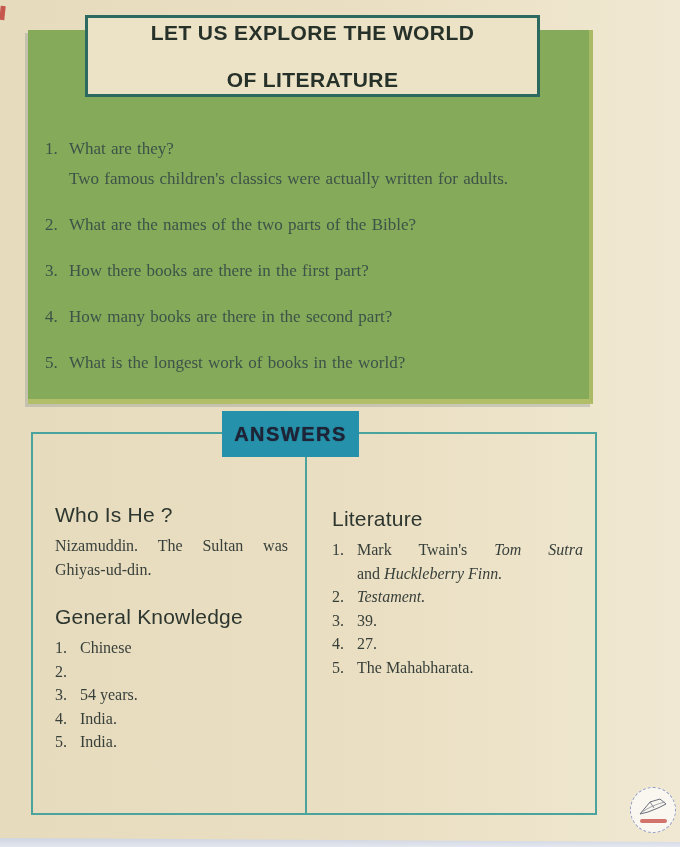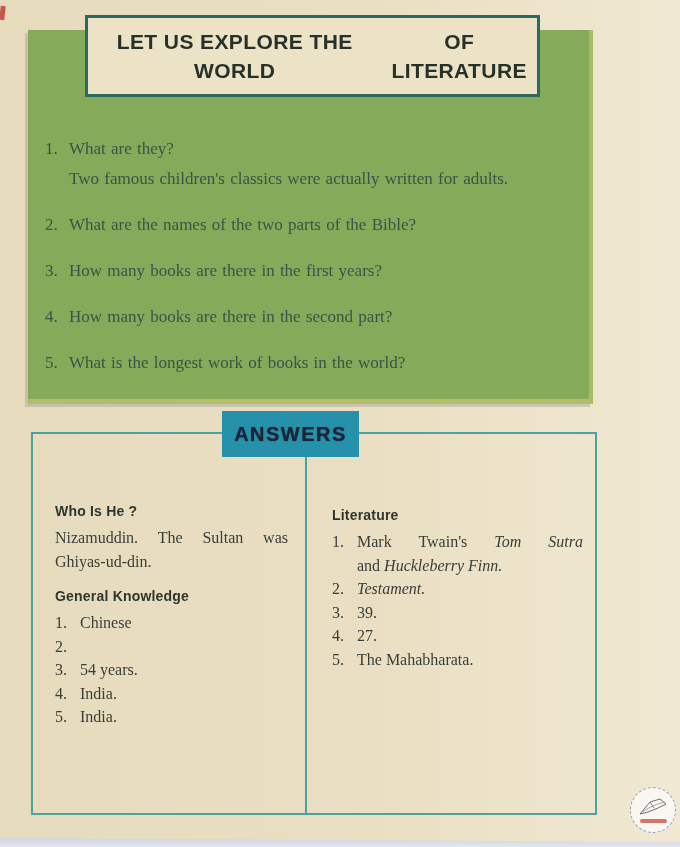--- a/index.html
+++ b/index.html
@@ -15,21 +15,21 @@
   .quiz-panel {
     position:absolute; left:28px; top:30px; width:565px; height:374px;
     background:#84aa5a;
     border-right:4px solid #abba64; border-bottom:5px solid #b2bf68;
     box-shadow:-3px 3px 0 rgba(120,135,140,.30);
     z-index:1;
   }
   .title-box {
     position:absolute; left:85px; top:15px; width:455px; height:82px;
     background:#ece2c5; border:3px solid #2c6a61; z-index:3;
-    display:flex; flex-direction:row; align-items:center; justify-content:flex-start;
+    display:flex; flex-direction:column; align-items:center; justify-content:space-between;
   }
   .title-box .t {
     font-family:"Liberation Sans", sans-serif; font-weight:bold;
     font-size:21px; line-height:1.4; letter-spacing:.4px; color:#263129;
     text-align:center;
   }
   .questions { position:absolute; left:45px; top:134px; width:545px; z-index:2; }
   .q { display:flex; margin-bottom:16px; color:#3d5348; font-size:17px;
        line-height:30px; word-spacing:1px; }
   .q-num { width:24px; flex:none; }
@@ -46,24 +46,24 @@
     font-family:"Liberation Sans", sans-serif; font-weight:bold;
     font-size:20px; letter-spacing:1.5px; color:#1f2337;
     text-shadow:0 0 1px #14313d;
   }
   .column-divider { position:absolute; left:305px; top:456px; width:2px;
     height:359px; background:#4ba39d; z-index:2; }
   .a-col { position:absolute; font-size:16px; color:#373f3a; z-index:2; }
   .a-col-left  { left:55px;  top:503px; width:233px; }
   .a-col-right { left:332px; top:507px; width:251px; }
   .a-heading {
-    font-family:"Liberation Sans", sans-serif; font-weight:bold;
-    font-size:14px; color:#2d362f; letter-spacing:.2px; margin-bottom:7px;
+    font-family:"Liberation Sans", sans-serif; font-weight:normal;
+    font-size:21px; color:#2d362f; letter-spacing:.2px; margin-bottom:7px;
   }
-  .a-heading.mt { margin-top:14px; }
+  .a-heading.mt { margin-top:23px; }
   .a-line { line-height:24px; }
   .stretch { text-align:justify; text-align-last:justify; }
   .a-row { display:flex; line-height:23.5px; }
   .a-num { width:25px; flex:none; }
   .a-text { flex:1; }
   .it { font-style:italic; }
   
   .stamp {
     position:absolute; left:630px; top:787px; width:46px; height:46px;
     border-radius:50%; border:1.5px dashed #8f9cc6;
@@ -100,21 +100,21 @@
         <span style="display:block">What are they?</span>
         <span style="display:block">Two famous children's classics were actually written for adults.</span>
       </span>
     </div>
     <div class="q">
       <span class="q-num">2.</span>
       <span class="q-text">What are the names of the two parts of the Bible?</span>
     </div>
     <div class="q">
       <span class="q-num">3.</span>
-      <span class="q-text">How many books are there in the first years?</span>
+      <span class="q-text">How there books are there in the first part?</span>
     </div>
     <div class="q">
       <span class="q-num">4.</span>
       <span class="q-text">How many books are there in the second part?</span>
     </div>
     <div class="q">
       <span class="q-num">5.</span>
       <span class="q-text">What is the longest work of books in the world?</span>
     </div>
   </div>

